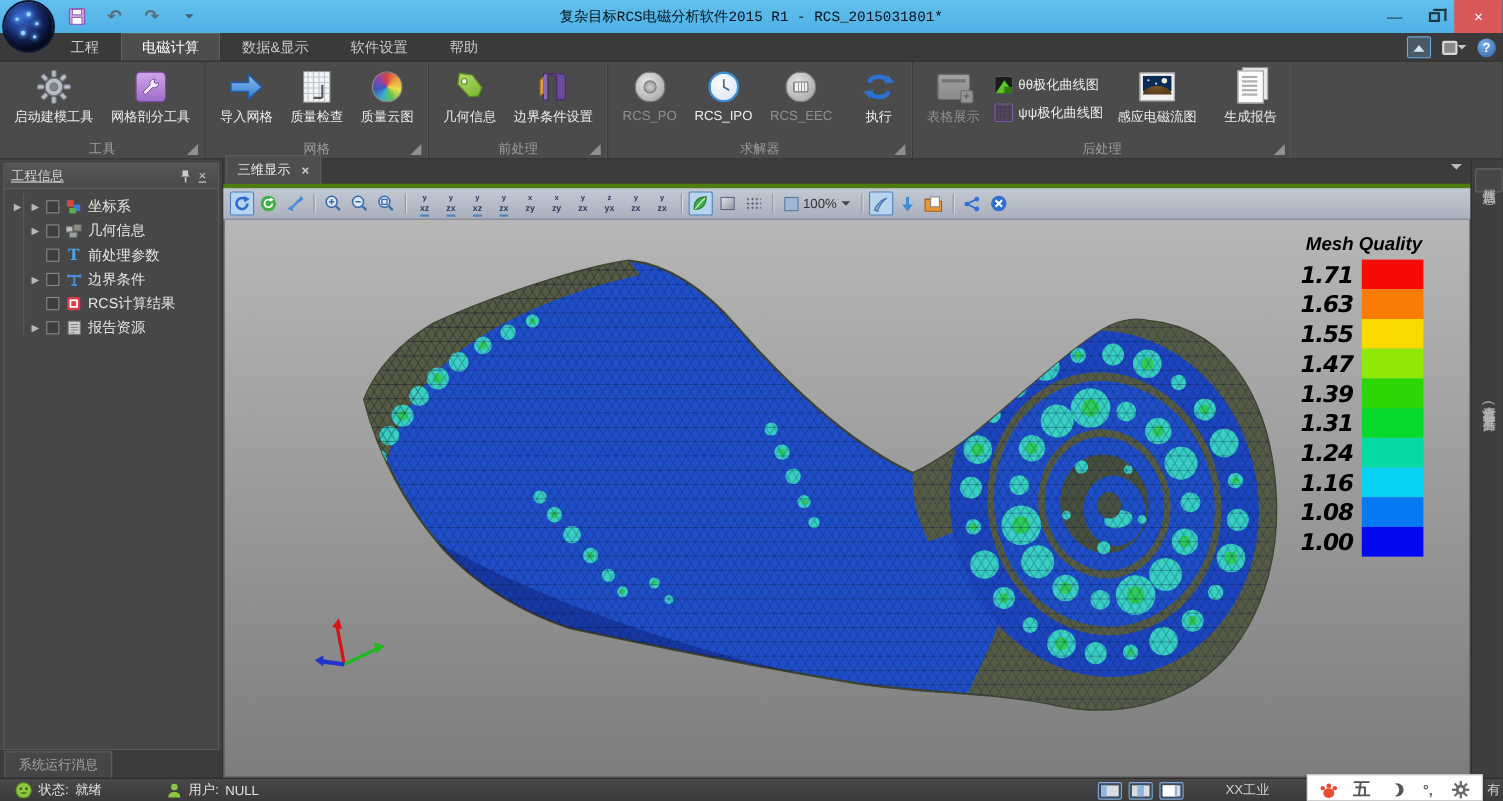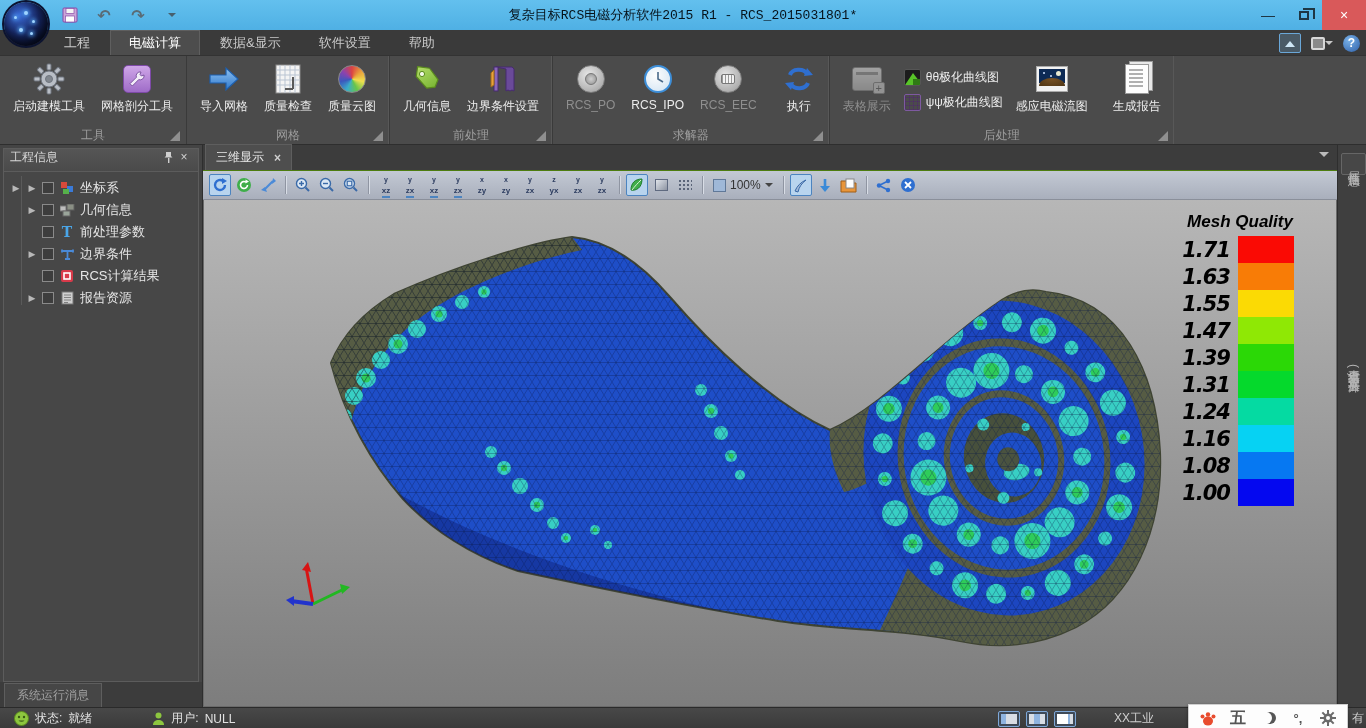--- a/index.html
+++ b/index.html
@@ -74,36 +74,36 @@
   .ic-photo .hill{position:absolute;left:2px;right:2px;top:11px;height:8px;background:radial-gradient(ellipse at 50% 0%,#7a5426,#4e3414);border-radius:50% 50% 0 0/100% 100% 0 0;}
   .ic-photo .moon{position:absolute;right:6px;top:4px;width:5px;height:5px;border-radius:50%;background:#e8e8d0;}
   .ic-photo .st1,.ic-photo .st2{position:absolute;width:2px;height:2px;background:#cfe0ff;border-radius:50%;}
   .ic-report{width:24px;height:30px;background:#fdfdfd;border:1px solid #9a9a9a;position:relative;box-shadow:4px -3px 0 -1px #e8e8e8,4px -3px 0 0 #9a9a9a;}
   .ic-report:before{content:"";position:absolute;left:3px;top:4px;width:14px;height:2px;background:#b0b0b0;box-shadow:0 4px 0 #b0b0b0,0 8px 0 #b0b0b0,0 12px 0 #b0b0b0,0 16px 0 #b0b0b0;}
 
   
   .main{display:flex;height:562px;align-items:stretch;}
   .leftdock{width:203px;display:flex;flex-direction:column;background:#444;border-right:1px solid #2e2e2e;}
   .panel{flex:1;margin:3px 3px 0 3px;border:1px solid #5c5c5c;background:#474747;display:flex;flex-direction:column;}
-  .panel-hd{height:23px;background:linear-gradient(#555,#4a4a4a);border-bottom:1px solid #5c5c5c;display:flex;padding:0 6px;color:#d6d6d6;font-size:12px;}
+  .panel-hd{height:23px;background:linear-gradient(#555,#4a4a4a);border-bottom:1px solid #5c5c5c;display:flex;align-items:center;padding:0 6px;color:#d6d6d6;font-size:12px;text-decoration:underline;}
   .panel-hd .sp{flex:1;}
   .phbtn{width:16px;height:16px;display:flex;align-items:center;justify-content:center;color:#cfcfcf;cursor:pointer;font-size:12px;}
   .tree{padding:5px 0 0 2px;color:#e6e6e6;font-size:13px;position:relative;}
   .trow{height:22px;display:flex;align-items:center;gap:5px;cursor:pointer;padding-left:4px;}
   .gutter{width:12px;text-align:center;color:#b8b8b8;font-size:9px;flex:0 0 auto;}
   .tarrow{width:10px;color:#b8b8b8;font-size:9px;flex:0 0 auto;text-align:center;}
   .tcheck{width:12px;height:12px;border:1px solid #8a8a8a;background:#3d3d3d;flex:0 0 auto;}
   .ticon{width:16px;height:16px;flex:0 0 auto;display:flex;align-items:center;justify-content:center;position:relative;}
   .treeline{position:absolute;left:17px;top:4px;bottom:4px;width:1px;background:#5a5a5a;}
   .bottomtabs{height:25px;display:flex;align-items:flex-end;padding-left:4px;background:#3c3c3c;}
   .btab{border:1px solid #5e5e5e;border-bottom:none;background:#464646;color:#a2a2a2;font-size:12px;padding:3px 12px;cursor:pointer;}
 
   
   .vpcol{flex:1;display:flex;flex-direction:column;min-width:0;background:#3c3c3c;}
-  .vtabbar{height:26px;display:flex;align-items:flex-end;padding-left:2px;position:relative;border-bottom:1px solid #4d7c0f;}
+  .vtabbar{height:26px;display:flex;align-items:flex-end;padding-left:2px;position:relative;border-bottom:4px solid #4d7c0f;}
   .vtab{display:flex;align-items:center;gap:10px;background:#4e4e4e;border:1px solid #5e5e5e;border-bottom:none;color:#e8e8e8;font-size:12px;padding:4px 10px;cursor:pointer;}
   .vtab .x{color:#cfcfcf;font-weight:bold;cursor:pointer;font-size:12px;}
   .vtab-caret{position:absolute;right:8px;bottom:8px;width:0;height:0;border:5px solid transparent;border-top-color:#bbb;cursor:pointer;}
   .vtoolbar{height:29px;background:linear-gradient(#c3c9d4,#a9afbc);display:flex;align-items:center;gap:2px;padding:0 6px;border-bottom:1px solid #8a8f9a;}
   .vtb{height:22px;min-width:22px;display:flex;align-items:center;justify-content:center;border-radius:2px;cursor:pointer;color:#2b3a55;}
   .vtb.sel{background:#b8d4ee;border:1px solid #4c84c0;}
   .vsep{width:1px;height:18px;background:#8f95a2;box-shadow:1px 0 0 #d8dde6;margin:0 4px;}
   .axlbl{font-size:8px;line-height:7px;color:#2d3d60;font-weight:bold;text-align:center;}
   .axlbl sup{font-size:7px;}
   .axlbl u{text-decoration:none;border-bottom:2px solid #4c84c0;padding-bottom:1px;}

